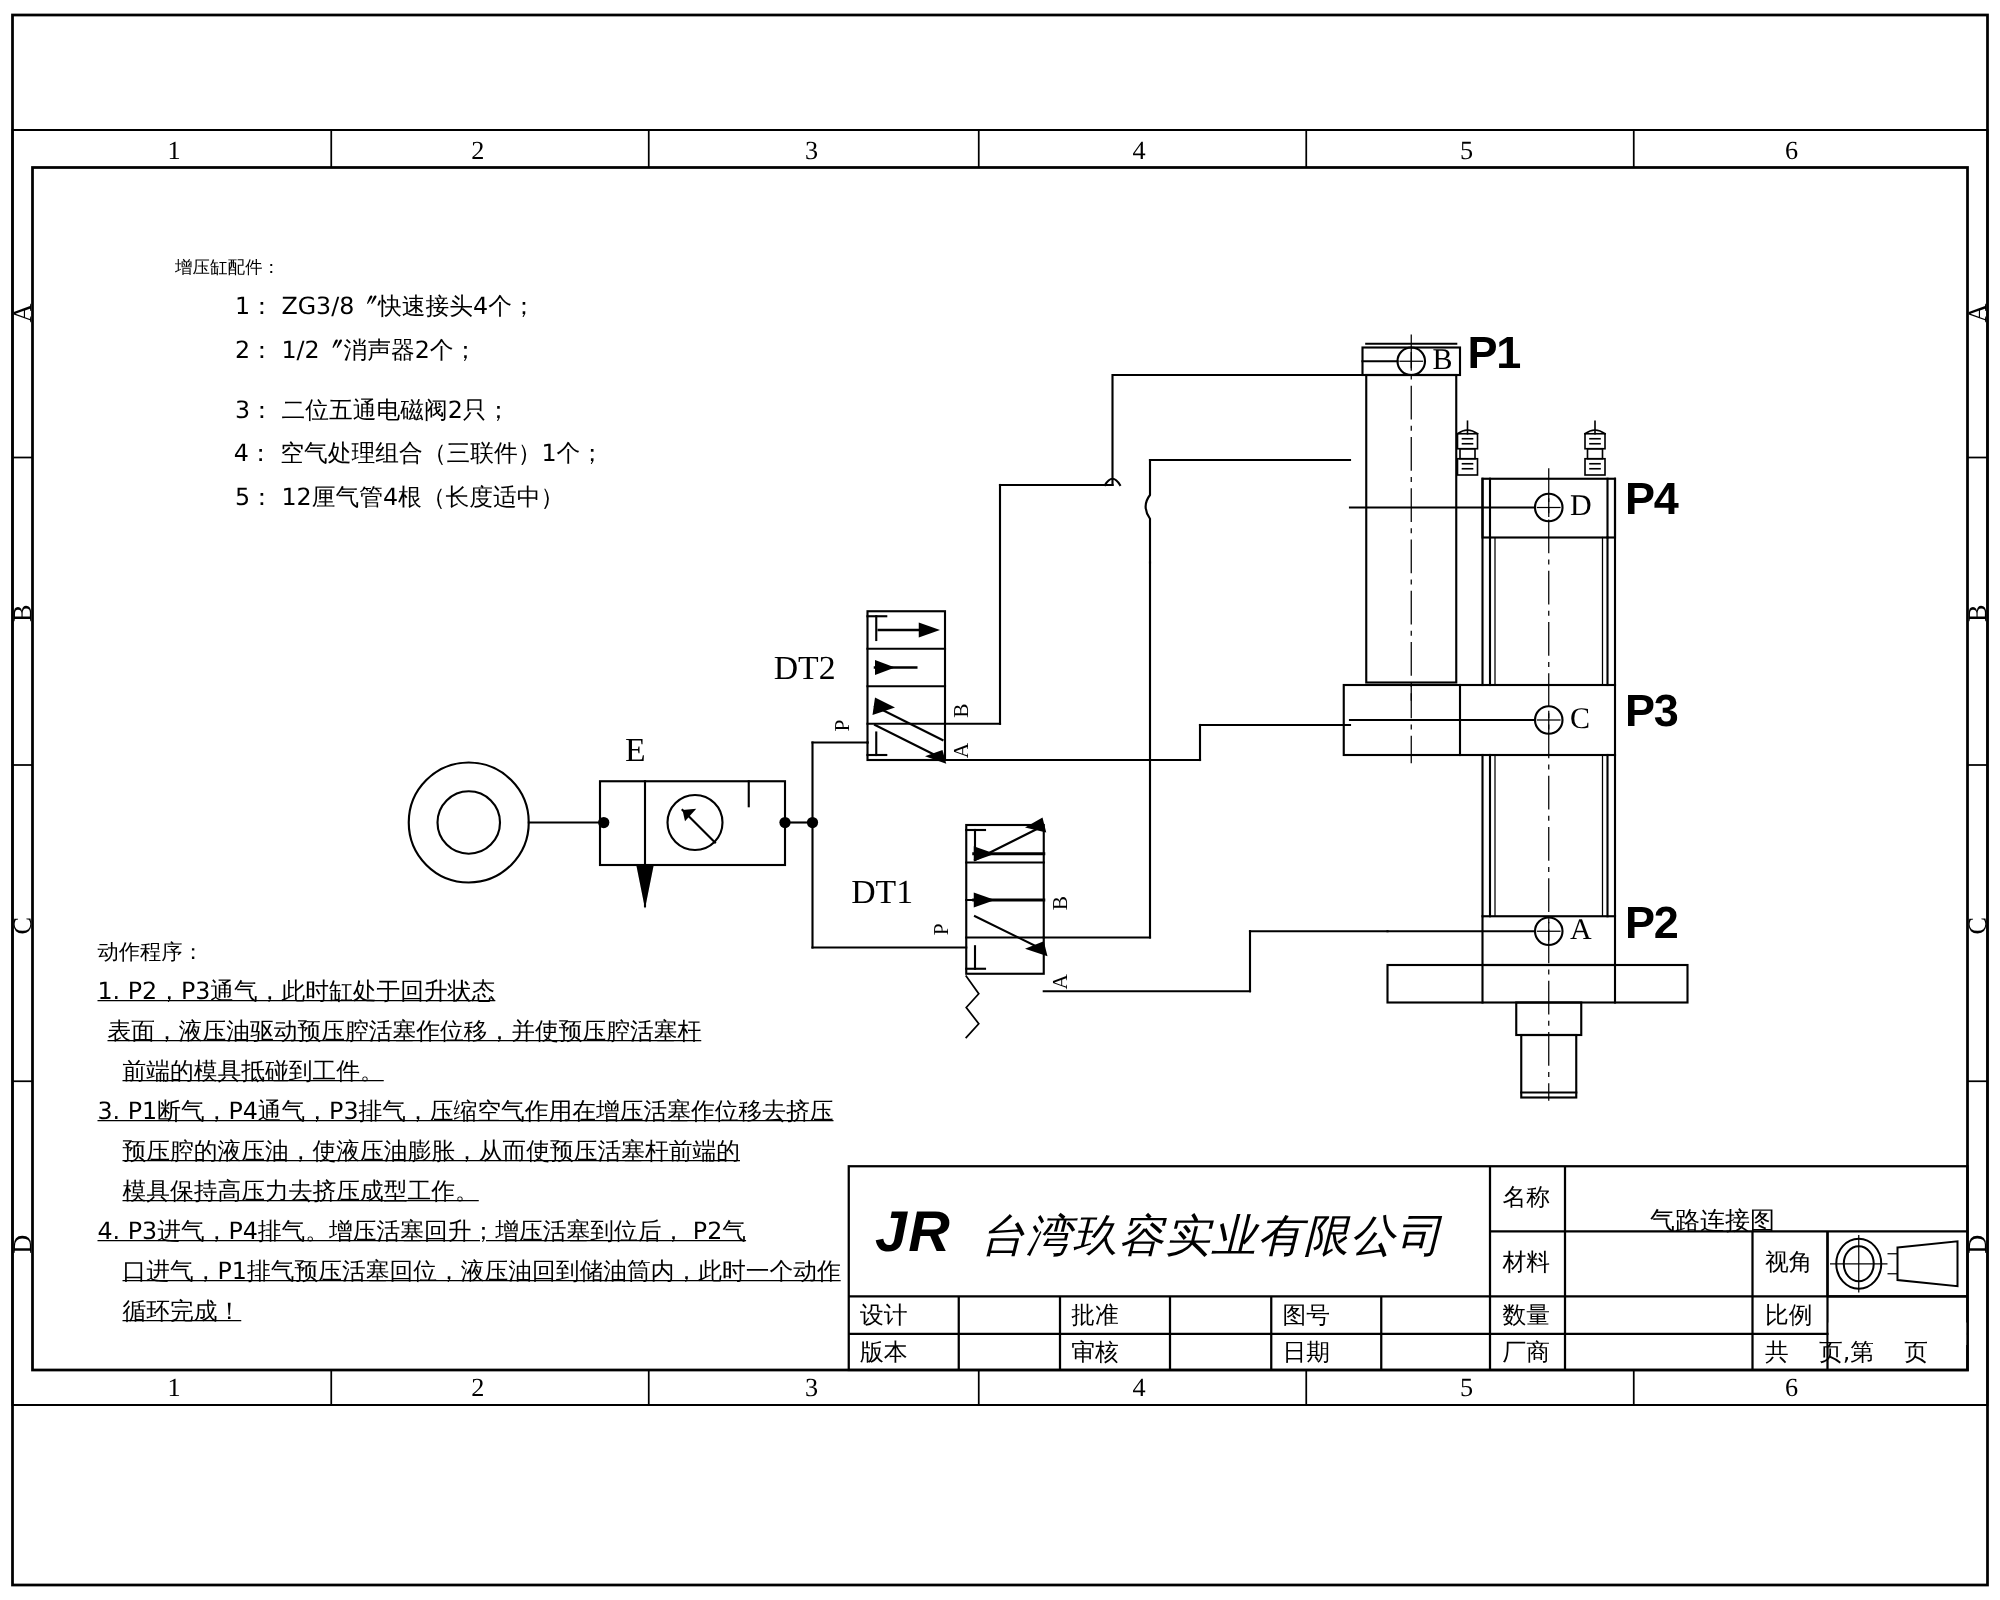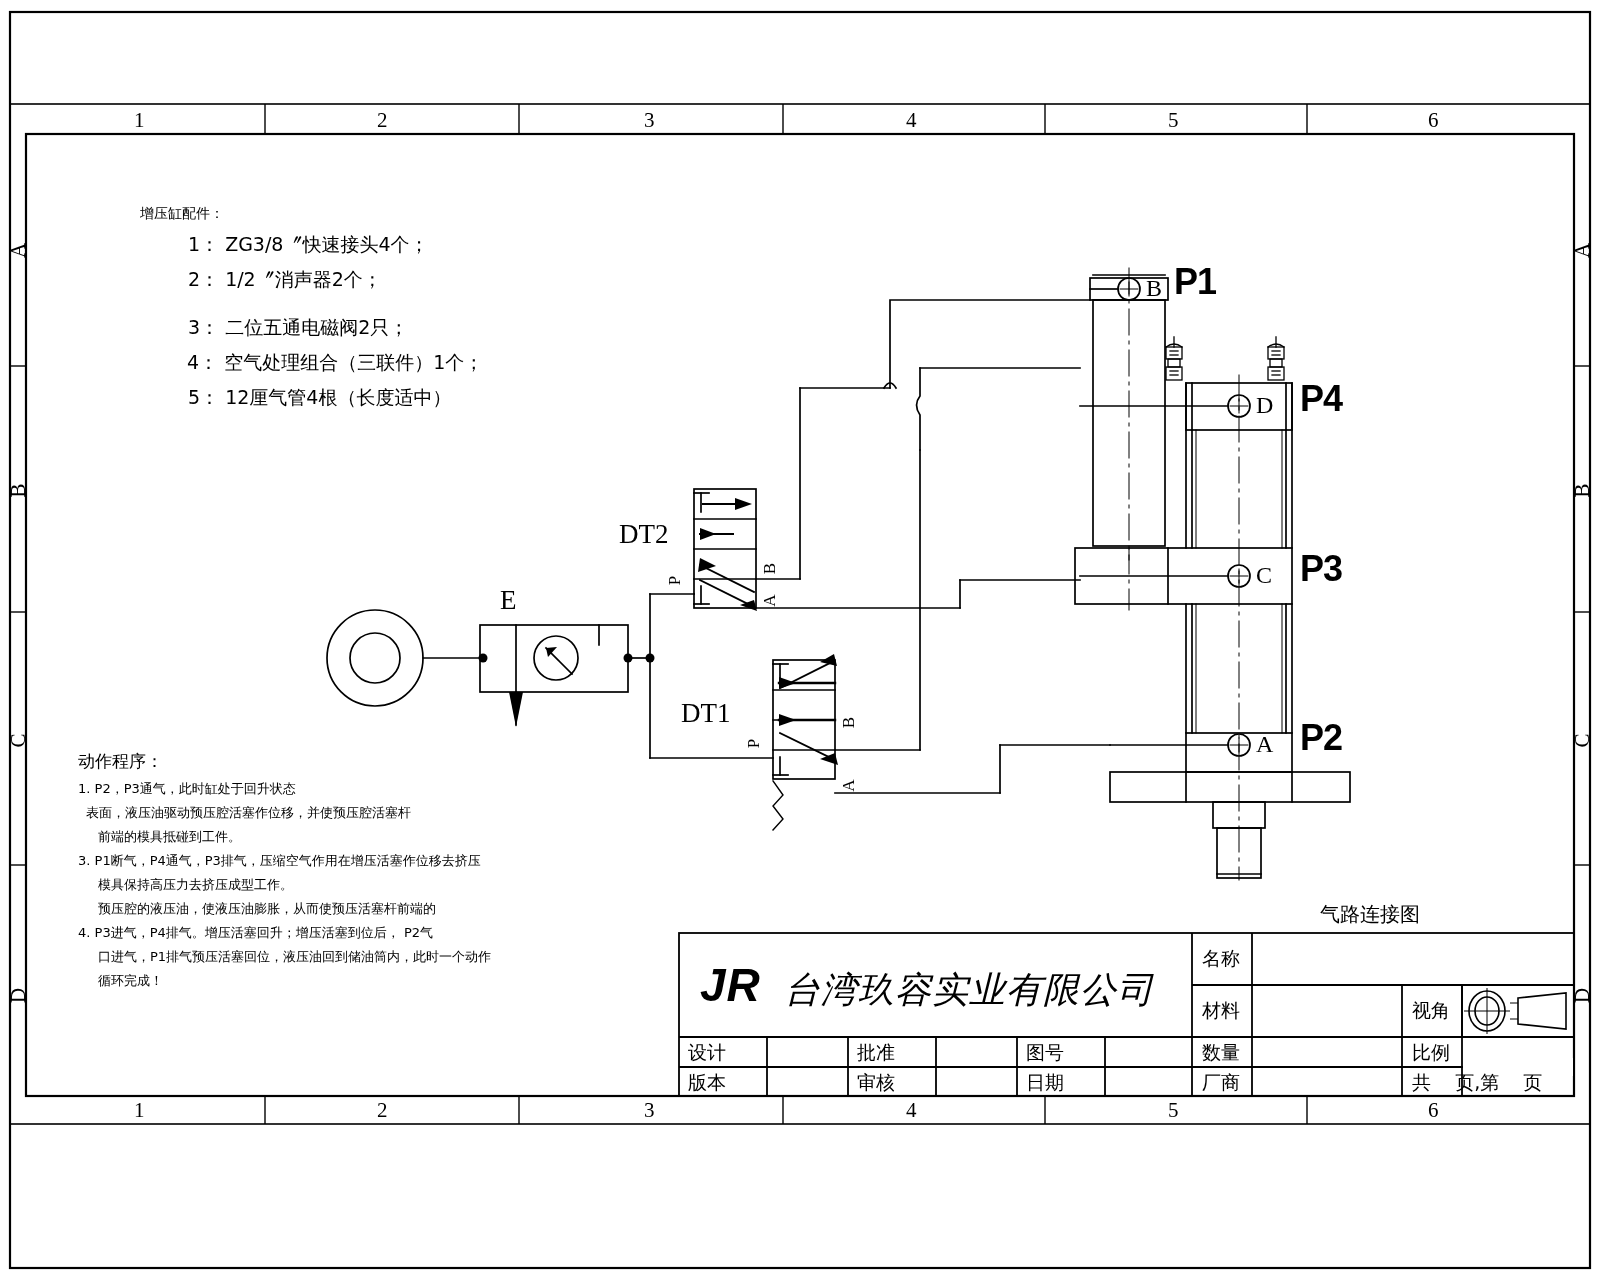--- a/index.html
+++ b/index.html
@@ -14,21 +14,21 @@
   .port-small{font-family:"Liberation Serif",serif;font-size:24px;}
   .vlabel{font-family:"Liberation Serif",serif;font-size:27px;}
   .vport{font-family:"Liberation Serif",serif;font-size:17px;transform:rotate(-90deg);transform-origin:center center;}
   .tb-cn{font-family:"DejaVu Sans","Liberation Sans",sans-serif;font-size:19px;}
   .tb-name{font-family:"DejaVu Sans","Liberation Sans",sans-serif;font-size:20px;}
   .brand-jr{font-family:"Liberation Sans",sans-serif;font-weight:bold;font-style:italic;font-size:46px;letter-spacing:1px;}
   .brand-cn{font-family:"DejaVu Sans","Liberation Sans",sans-serif;font-style:italic;font-size:36px;letter-spacing:1px;}
   .note-head{font-family:"DejaVu Sans","Liberation Sans",sans-serif;font-size:14px;}
   .note-item{font-family:"DejaVu Sans","Liberation Sans",sans-serif;font-size:19px;}
   .proc-head{font-family:"DejaVu Sans","Liberation Sans",sans-serif;font-size:17px;}
-  .proc-line{font-family:"DejaVu Sans","Liberation Sans",sans-serif;font-size:13px;}
+  .proc-line{font-family:"DejaVu Sans","Liberation Sans",sans-serif;font-size:19px;text-decoration:underline;}
 </style>
 </head>
 <body>
 
 <div id="root">
 
   <svg class="abs" style="left:0;top:0" width="1600" height="1280">
     <rect x="10" y="12" width="1580" height="1256" fill="none" stroke="#000" stroke-width="2.2"></rect>
     <rect x="10" y="104" width="1580" height="1020" fill="none" stroke="#000" stroke-width="1.6"></rect>
     <rect x="26" y="134" width="1548" height="962" fill="none" stroke="#000" stroke-width="2.2"></rect>
@@ -86,22 +86,22 @@
     <div class="note-item" style="margin-left:47px;margin-bottom:9px">4： 空气处理组合（三联件）1个；</div>
     <div class="note-item" style="margin-left:48px">5： 12厘气管4根（长度适中）</div>
   </div>
 
   <div class="abs" style="left:78px;top:750px">
     <div class="proc-head" style="margin-bottom:7px">动作程序：</div>
     <div class="proc-line" style="margin-bottom:6px">1. P2，P3通气，此时缸处于回升状态</div>
     <div class="proc-line" style="margin-bottom:6px;margin-left:8px">表面，液压油驱动预压腔活塞作位移，并使预压腔活塞杆</div>
     <div class="proc-line" style="margin-bottom:6px;margin-left:20px">前端的模具抵碰到工件。</div>
     <div class="proc-line" style="margin-bottom:6px">3. P1断气，P4通气，P3排气，压缩空气作用在增压活塞作位移去挤压</div>
+    <div class="proc-line" style="margin-bottom:6px;margin-left:20px">预压腔的液压油，使液压油膨胀，从而使预压活塞杆前端的</div>
     <div class="proc-line" style="margin-bottom:6px;margin-left:20px">模具保持高压力去挤压成型工作。</div>
-    <div class="proc-line" style="margin-bottom:6px;margin-left:20px">预压腔的液压油，使液压油膨胀，从而使预压活塞杆前端的</div>
     <div class="proc-line" style="margin-bottom:6px">4. P3进气，P4排气。增压活塞回升；增压活塞到位后， P2气</div>
     <div class="proc-line" style="margin-bottom:6px;margin-left:20px">口进气，P1排气预压活塞回位，液压油回到储油筒内，此时一个动作</div>
     <div class="proc-line" style="margin-left:20px">循环完成！</div>
   </div>
 
   <svg class="abs" style="left:0;top:0" width="1600" height="1280">
     <g fill="none" stroke="#000" stroke-width="1.7" stroke-linecap="square">
 
       <g>
         <circle cx="375" cy="658" r="48"></circle>
@@ -353,21 +353,21 @@
       <path d="M1518 998 L1566 993 L1566 1029 L1518 1024 Z"></path>
       <line x1="1510" y1="1003" x2="1518" y2="1003" stroke-width="1"></line>
       <line x1="1510" y1="1019" x2="1518" y2="1019" stroke-width="1"></line>
     </g>
   </svg>
 
   <div class="txt brand-jr" style="left:700px;top:962px">JR</div>
   <div class="txt brand-cn" style="left:784px;top:972px">台湾玖容实业有限公司</div>
 
   <div class="txt tb-cn" style="left:1202px;top:949px">名称</div>
-  <div class="txt tb-name" style="left:1320px;top:904px">气路连接图</div>
+  <div class="txt tb-name" style="left:1320px;top:966px">气路连接图</div>
 
   <div class="txt tb-cn" style="left:1202px;top:1001px">材料</div>
   <div class="txt tb-cn" style="left:1285px;top:1001px"></div>
   <div class="txt tb-cn" style="left:1412px;top:1001px">视角</div>
 
   <div class="txt tb-cn" style="left:1202px;top:1043px">数量</div>
   <div class="txt tb-cn" style="left:1285px;top:1043px"></div>
   <div class="txt tb-cn" style="left:1412px;top:1043px">比例</div>
   <div class="txt tb-cn" style="left:1478px;top:1043px"></div>
 

